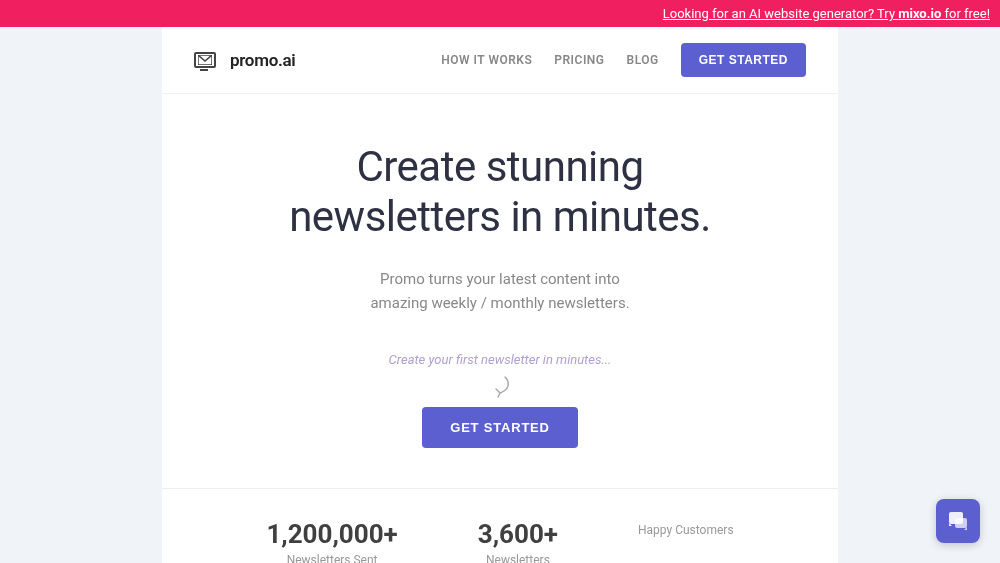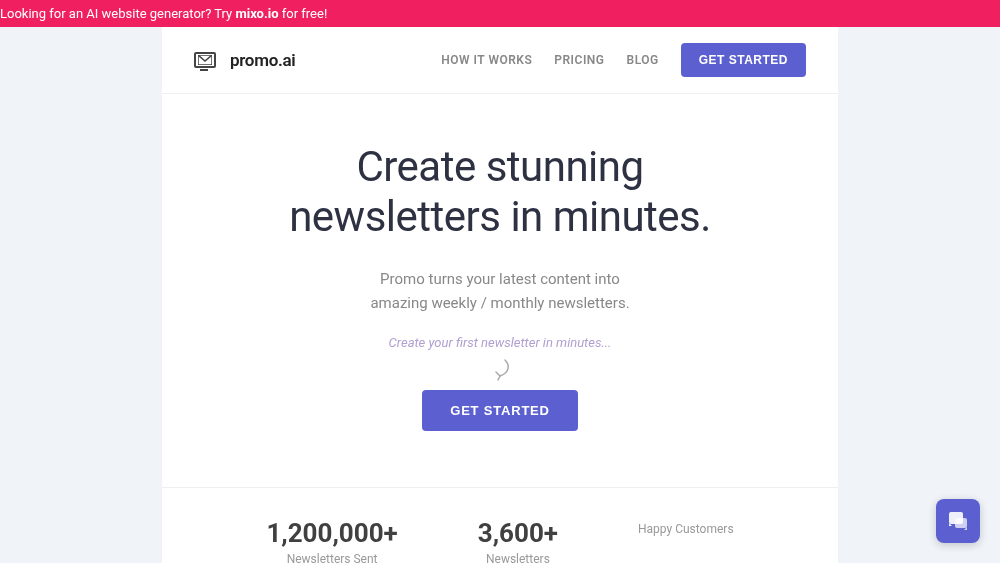--- a/index.html
+++ b/index.html
@@ -12,24 +12,25 @@
       overflow: hidden;
     }
 
     
     .top-banner {
       background: #f03;
       background: linear-gradient(90deg, #ff0055, #ff3388);
       background: #f23;
       background-color: #f02060;
       color: white;
-      text-align: left;
-      padding: 6px 0;
+      text-align: right;
+      padding: 6px 10px;
       font-size: 13px;
       width: 100%;
+      text-decoration: underline;
     }
     .top-banner a {
       color: white;
       font-weight: 700;
       text-decoration: none;
     }
 
     
     .main-wrapper {
       background: #f0f4f9;
@@ -125,21 +126,21 @@
       line-height: 1.2;
       margin-bottom: 24px;
       letter-spacing: -0.5px;
     }
 
     .hero-subtitle {
       font-size: 15px;
       color: #888;
       line-height: 1.6;
       max-width: 300px;
-      margin: 0 auto 20px;
+      margin: 0 auto 37px;
     }
 
     .hero-input-label {
       font-size: 13px;
       color: #b0a0d0;
       font-style: italic;
       margin-bottom: 8px;
     }
 
     .arrow-svg {

